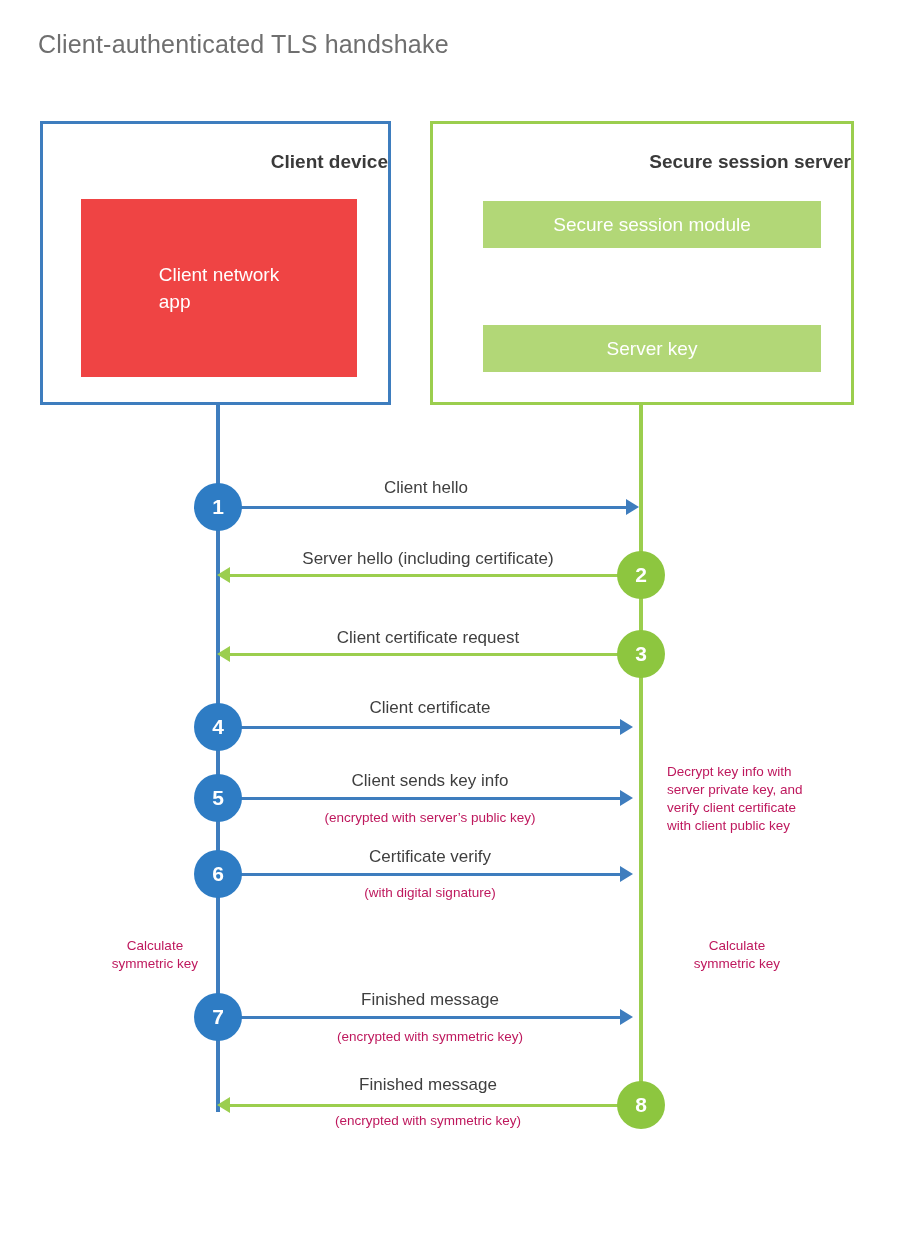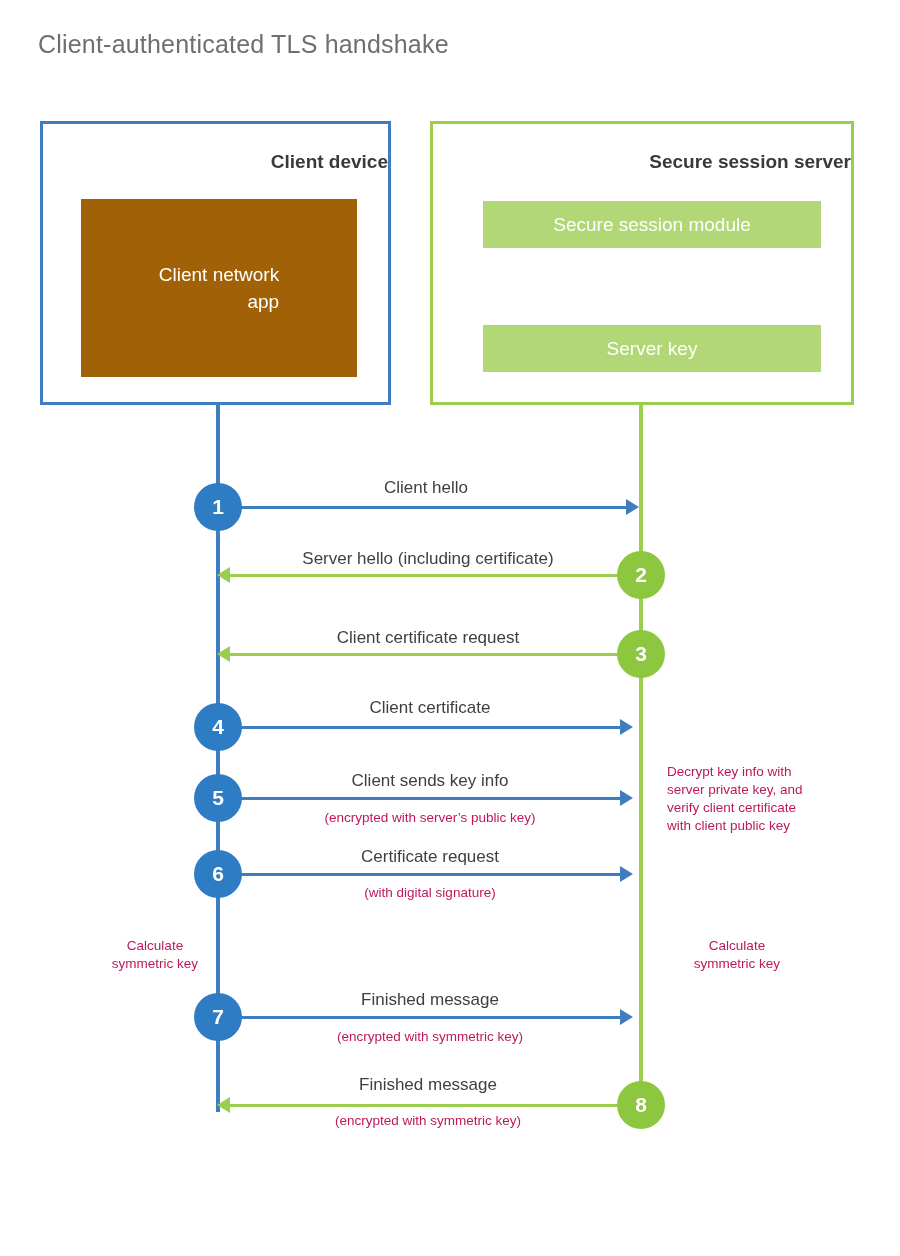--- a/index.html
+++ b/index.html
@@ -63,28 +63,28 @@
     padding-left: 20px;
   }
 
   
   #client-app {
     position: absolute;
     left: 38px;
     top: 75px;
     width: 276px;
     height: 178px;
-    background: #a16207;
+    background: #ef4444;
     color: #ffffff;
     font-size: 19px;
     line-height: 27px;
     display: flex;
     align-items: center;
     justify-content: center;
-    text-align: right;
+    text-align: left;
   }
 
   
   .server-bar {
     position: absolute;
     left: 43px;
     width: 338px;
     height: 47px;
     background: #b2d777;
     color: #ffffff;
@@ -221,21 +221,21 @@
   <div class="arrow-line blue" style="left:218px; top:726px; width:404px;"></div>
   <div class="arrow-head right blue" style="left:620px; top:719px;"></div>
   <div class="step-circle blue" style="left:194px; top:703px;">4</div>
 
   <div class="msg-label" style="left:220px; top:771px; width:420px;">Client sends key info</div>
   <div class="arrow-line blue" style="left:218px; top:797px; width:404px;"></div>
   <div class="arrow-head right blue" style="left:620px; top:790px;"></div>
   <div class="msg-sublabel" style="left:220px; top:810px; width:420px;">(encrypted with server’s public key)</div>
   <div class="step-circle blue" style="left:194px; top:774px;">5</div>
 
-  <div class="msg-label" style="left:220px; top:847px; width:420px;">Certificate request</div>
+  <div class="msg-label" style="left:220px; top:847px; width:420px;">Certificate verify</div>
   <div class="arrow-line blue" style="left:218px; top:873px; width:404px;"></div>
   <div class="arrow-head right blue" style="left:620px; top:866px;"></div>
   <div class="msg-sublabel" style="left:220px; top:885px; width:420px;text-align:center;">(with digital signature)</div>
   <div class="step-circle blue" style="left:194px; top:850px;">6</div>
 
   <div class="side-note right-align" style="left:85px; top:937px; width:140px;">
     <div>Calculate</div>
     <div>symmetric key</div>
   </div>
 

